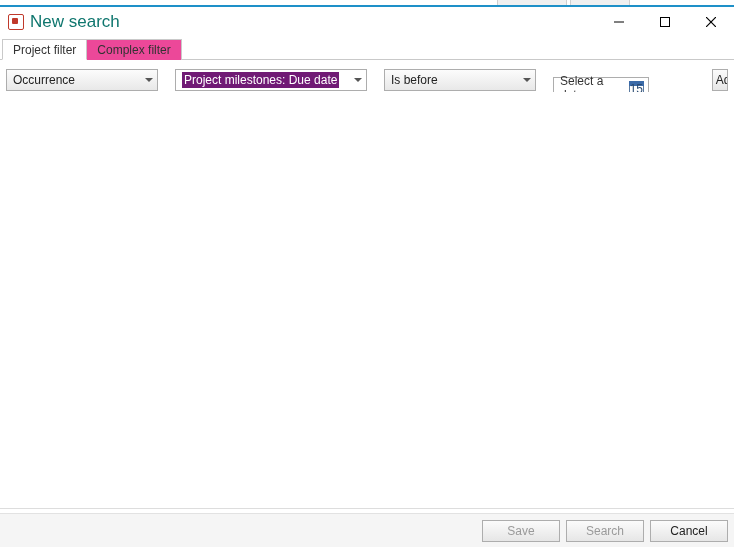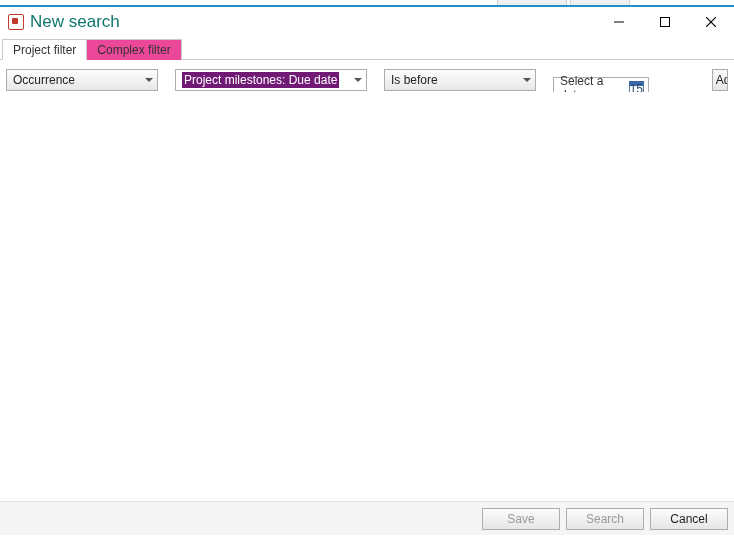--- a/index.html
+++ b/index.html
@@ -103,21 +103,21 @@
     .btn[data-disabled="true"] { color: #9a9a9a; }
 
     
     .content {
       position: absolute; top: 92px; left: 0; right: 0; bottom: 38px;
       border-bottom: 1px solid #dddddd; background: #ffffff;
     }
 
     
     .footer {
-      position: absolute; left: 0; right: 0; bottom: 12px; height: 34px;
+      position: absolute; left: 0; right: 0; bottom: 0; height: 34px;
       display: flex; align-items: center; justify-content: flex-end; gap: 6px;
       padding: 0 6px; background: #f5f5f5; border-top: 1px solid #e2e2e2;
     }
     .footer .btn { min-width: 78px; }
   </style>
 </head>
 <body>
 
 <div class="bg-tabs">
   <div class="frag a"></div>

